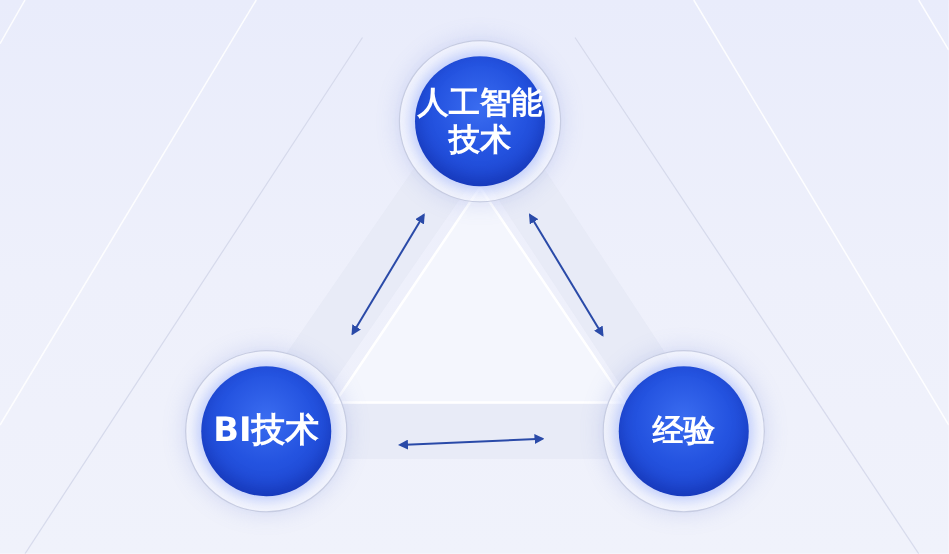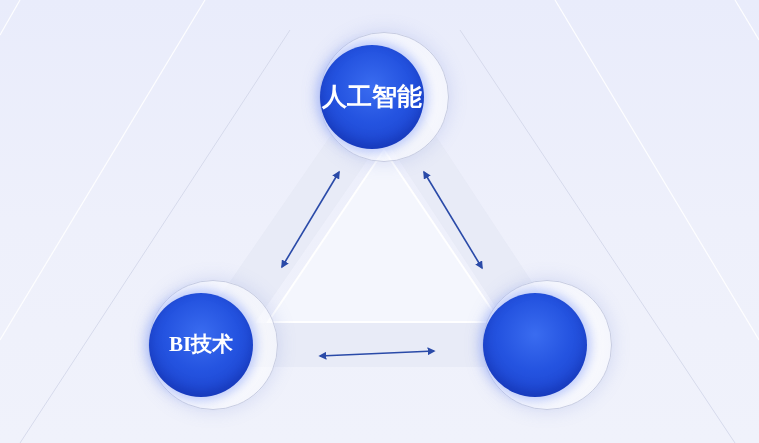--- a/index.html
+++ b/index.html
@@ -8,31 +8,31 @@
     background: linear-gradient(180deg, #e9ecfb 0%, #eef0fb 50%, #f0f2fb 100%);
     font-family: "DejaVu Sans", "Liberation Sans", sans-serif;
   }
   #stage { position: absolute; left: 0; top: 0; width: 759px; height: 443px; }
   .node {
     position: absolute; width: 130px; height: 130px; border-radius: 50%;
     box-sizing: border-box;
     background: radial-gradient(circle, rgba(255,255,255,0.55) 60%, rgba(236,239,252,0.9) 100%);
     border: 1.5px solid #c8cde2;
     box-shadow: 0 0 18px rgba(120,140,220,0.25);
-    display: flex; align-items: center;  font-family: Liberation Serif, serif;
+    display: flex; align-items: center; justify-content: center;
   }
   .core {
     width: 104px; height: 104px; border-radius: 50%;
     background: radial-gradient(circle at 50% 40%, #3a6cf0 0%, #2453e0 45%, #1a3fc7 100%);
     box-shadow: 0 0 10px 4px rgba(160,180,250,0.65), inset 0 -6px 12px rgba(10,30,140,0.35);
     display: flex; flex-direction: column; align-items: center; justify-content: center;
     color: #ffffff; text-align: center; line-height: 1.2;
   }
   .core span { display: block; font-size: 25px; font-weight: bold; letter-spacing: 0px; }
-  .core.bi span { font-size: 21px; }
+  .core.bi span { font-size: 27px; }
 </style>
 </head>
 <body>
 
 <svg id="stage" width="759" height="443" viewBox="0 0 759 443">
   <defs>
     <marker id="ah" viewBox="0 0 10 10" refX="8" refY="5" markerWidth="5" markerHeight="5" orient="auto-start-reverse">
       <path d="M0,0 L10,5 L0,10 z" fill="#2a4aa8"></path>
     </marker>
   </defs>
@@ -55,25 +55,27 @@
   </g>
 
   <line x1="339" y1="172" x2="282" y2="267" stroke="#2a4aa8" stroke-width="1.6" marker-start="url(#ah)" marker-end="url(#ah)"></line>
   <line x1="424" y1="172" x2="482" y2="268" stroke="#2a4aa8" stroke-width="1.6" marker-start="url(#ah)" marker-end="url(#ah)"></line>
   <line x1="320" y1="356" x2="434" y2="351" stroke="#2a4aa8" stroke-width="1.6" marker-start="url(#ah)" marker-end="url(#ah)"></line>
 </svg>
 
 <div class="node" style="left:319px; top:32px;">
   <div class="core">
     <span>人工智能</span>
+    <span>技术</span>
   </div>
 </div>
 
 <div class="node" style="left:148px; top:280px;">
   <div class="core bi">
     <span>BI技术</span>
   </div>
 </div>
 
 <div class="node" style="left:482px; top:280px;">
   <div class="core">
+    <span>经验</span>
   </div>
 </div>
 
 </body></html>

